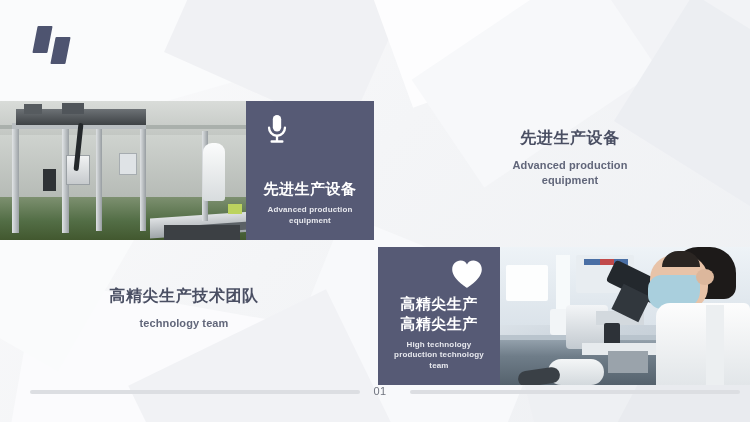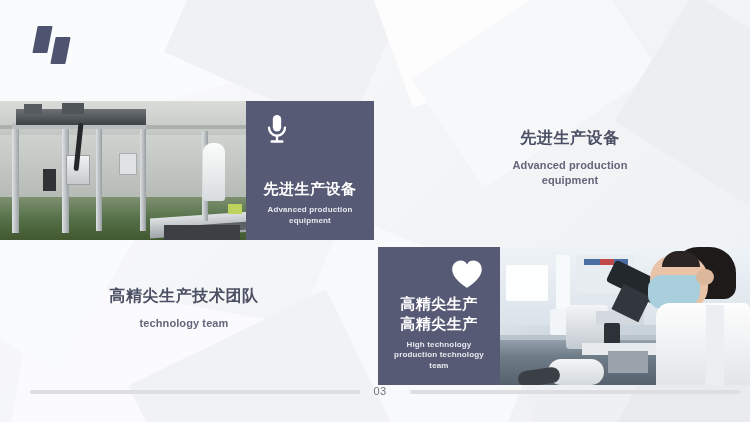--- a/index.html
+++ b/index.html
@@ -331,15 +331,15 @@
     <div class="ph" style="left:196px; top:22px; width:18px; height:16px; background:#dcb79c; border-radius:50%;"></div>
     <div class="ph" style="left:156px; top:56px; width:94px; height:82px; background:linear-gradient(180deg,#fdfdfd,#e2e6e9); border-radius:14px 6px 0 0;"></div>
     <div class="ph" style="left:206px; top:58px; width:18px; height:80px; background:#eceff1;"></div>
 
     <div class="ph" style="left:48px; top:112px; width:56px; height:26px; background:linear-gradient(180deg,#f4f6f7,#d3d9dd); border-radius:14px;"></div>
     <div class="ph" style="left:18px; top:122px; width:42px; height:16px; background:#3a4046; border-radius:8px; transform:rotate(-8deg);"></div>
   </div>
 
   <div class="rule rule-left"></div>
   <div class="rule rule-right"></div>
-  <div class="page-num">03</div>
+  <div class="page-num">01</div>
 
 </div>
 
 </body></html>

